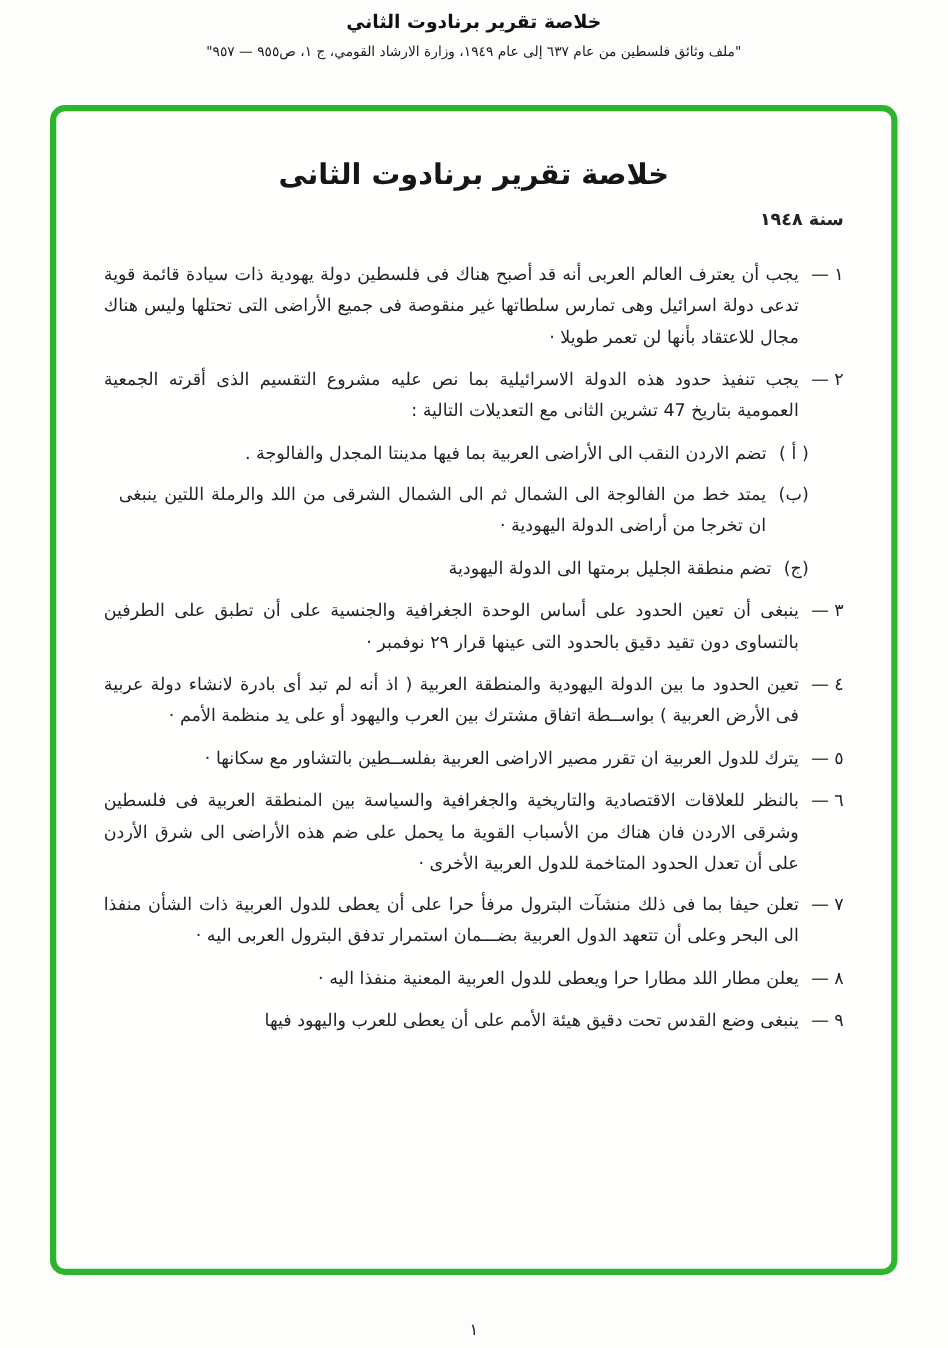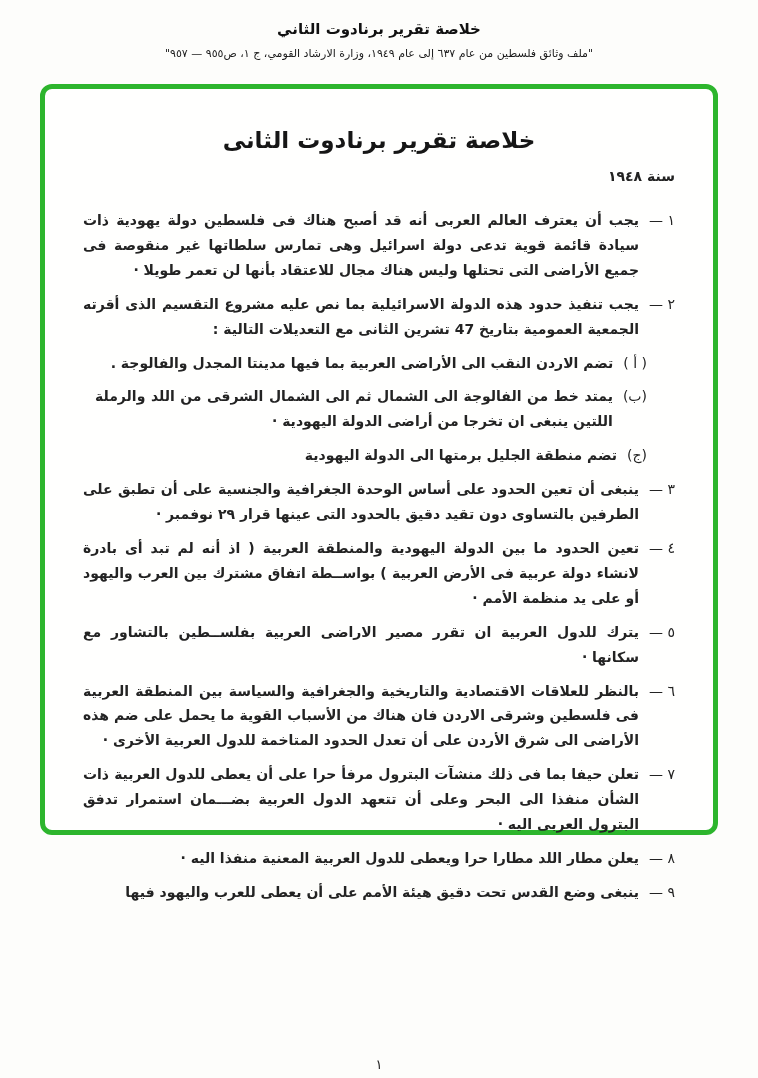--- a/index.html
+++ b/index.html
@@ -6,30 +6,30 @@
   body {
     width: 758px;
     height: 1078px;
     background: #fdfdfb;
     font-family: "DejaVu Sans", sans-serif;
     color: #1f1f1f;
     direction: rtl;
     position: relative;
     overflow: hidden;
   }
-  .header { text-align: center; padding-top: 20px; }
+  .header { text-align: center; padding-top: 8px; }
   .header-title { font-weight: bold; font-size: 15px; color: #111; }
   .header-source { font-size: 11px; margin-top: 9px; color: #1a1a1a; }
 
   .page-frame {
     position: absolute;
     top: 84px;
     left: 40px;
     right: 40px;
-    height: 751px;
+    height: 936px;
     border: 5px solid #2db52d;
     border-radius: 12px;
     background: #fffffe;
     padding: 26px 38px 0 38px;
   }
   .doc-title {
     text-align: center;
     font-size: 23px;
     font-weight: bold;
     margin-top: 12px;
@@ -45,21 +45,21 @@
   }
   .doc-body {
     margin-top: 24px;
     font-size: 14px;
     line-height: 1.78;
     color: #232323;
   }
   .block { display: flex; gap: 10px; margin-bottom: 9px; }
   .block.sub { margin-right: 28px; margin-left: 12px; }
   .marker { flex: 0 0 auto; white-space: nowrap; }
-  .text { flex: 1 1 auto; text-align: justify; font-weight: bold; }
+  .text { flex: 1 1 auto; text-align: justify; }
 
   .page-number {
     position: absolute;
     bottom: 6px;
     left: 0;
     width: 100%;
     text-align: center;
     font-size: 13px;
     color: #222;
   }

